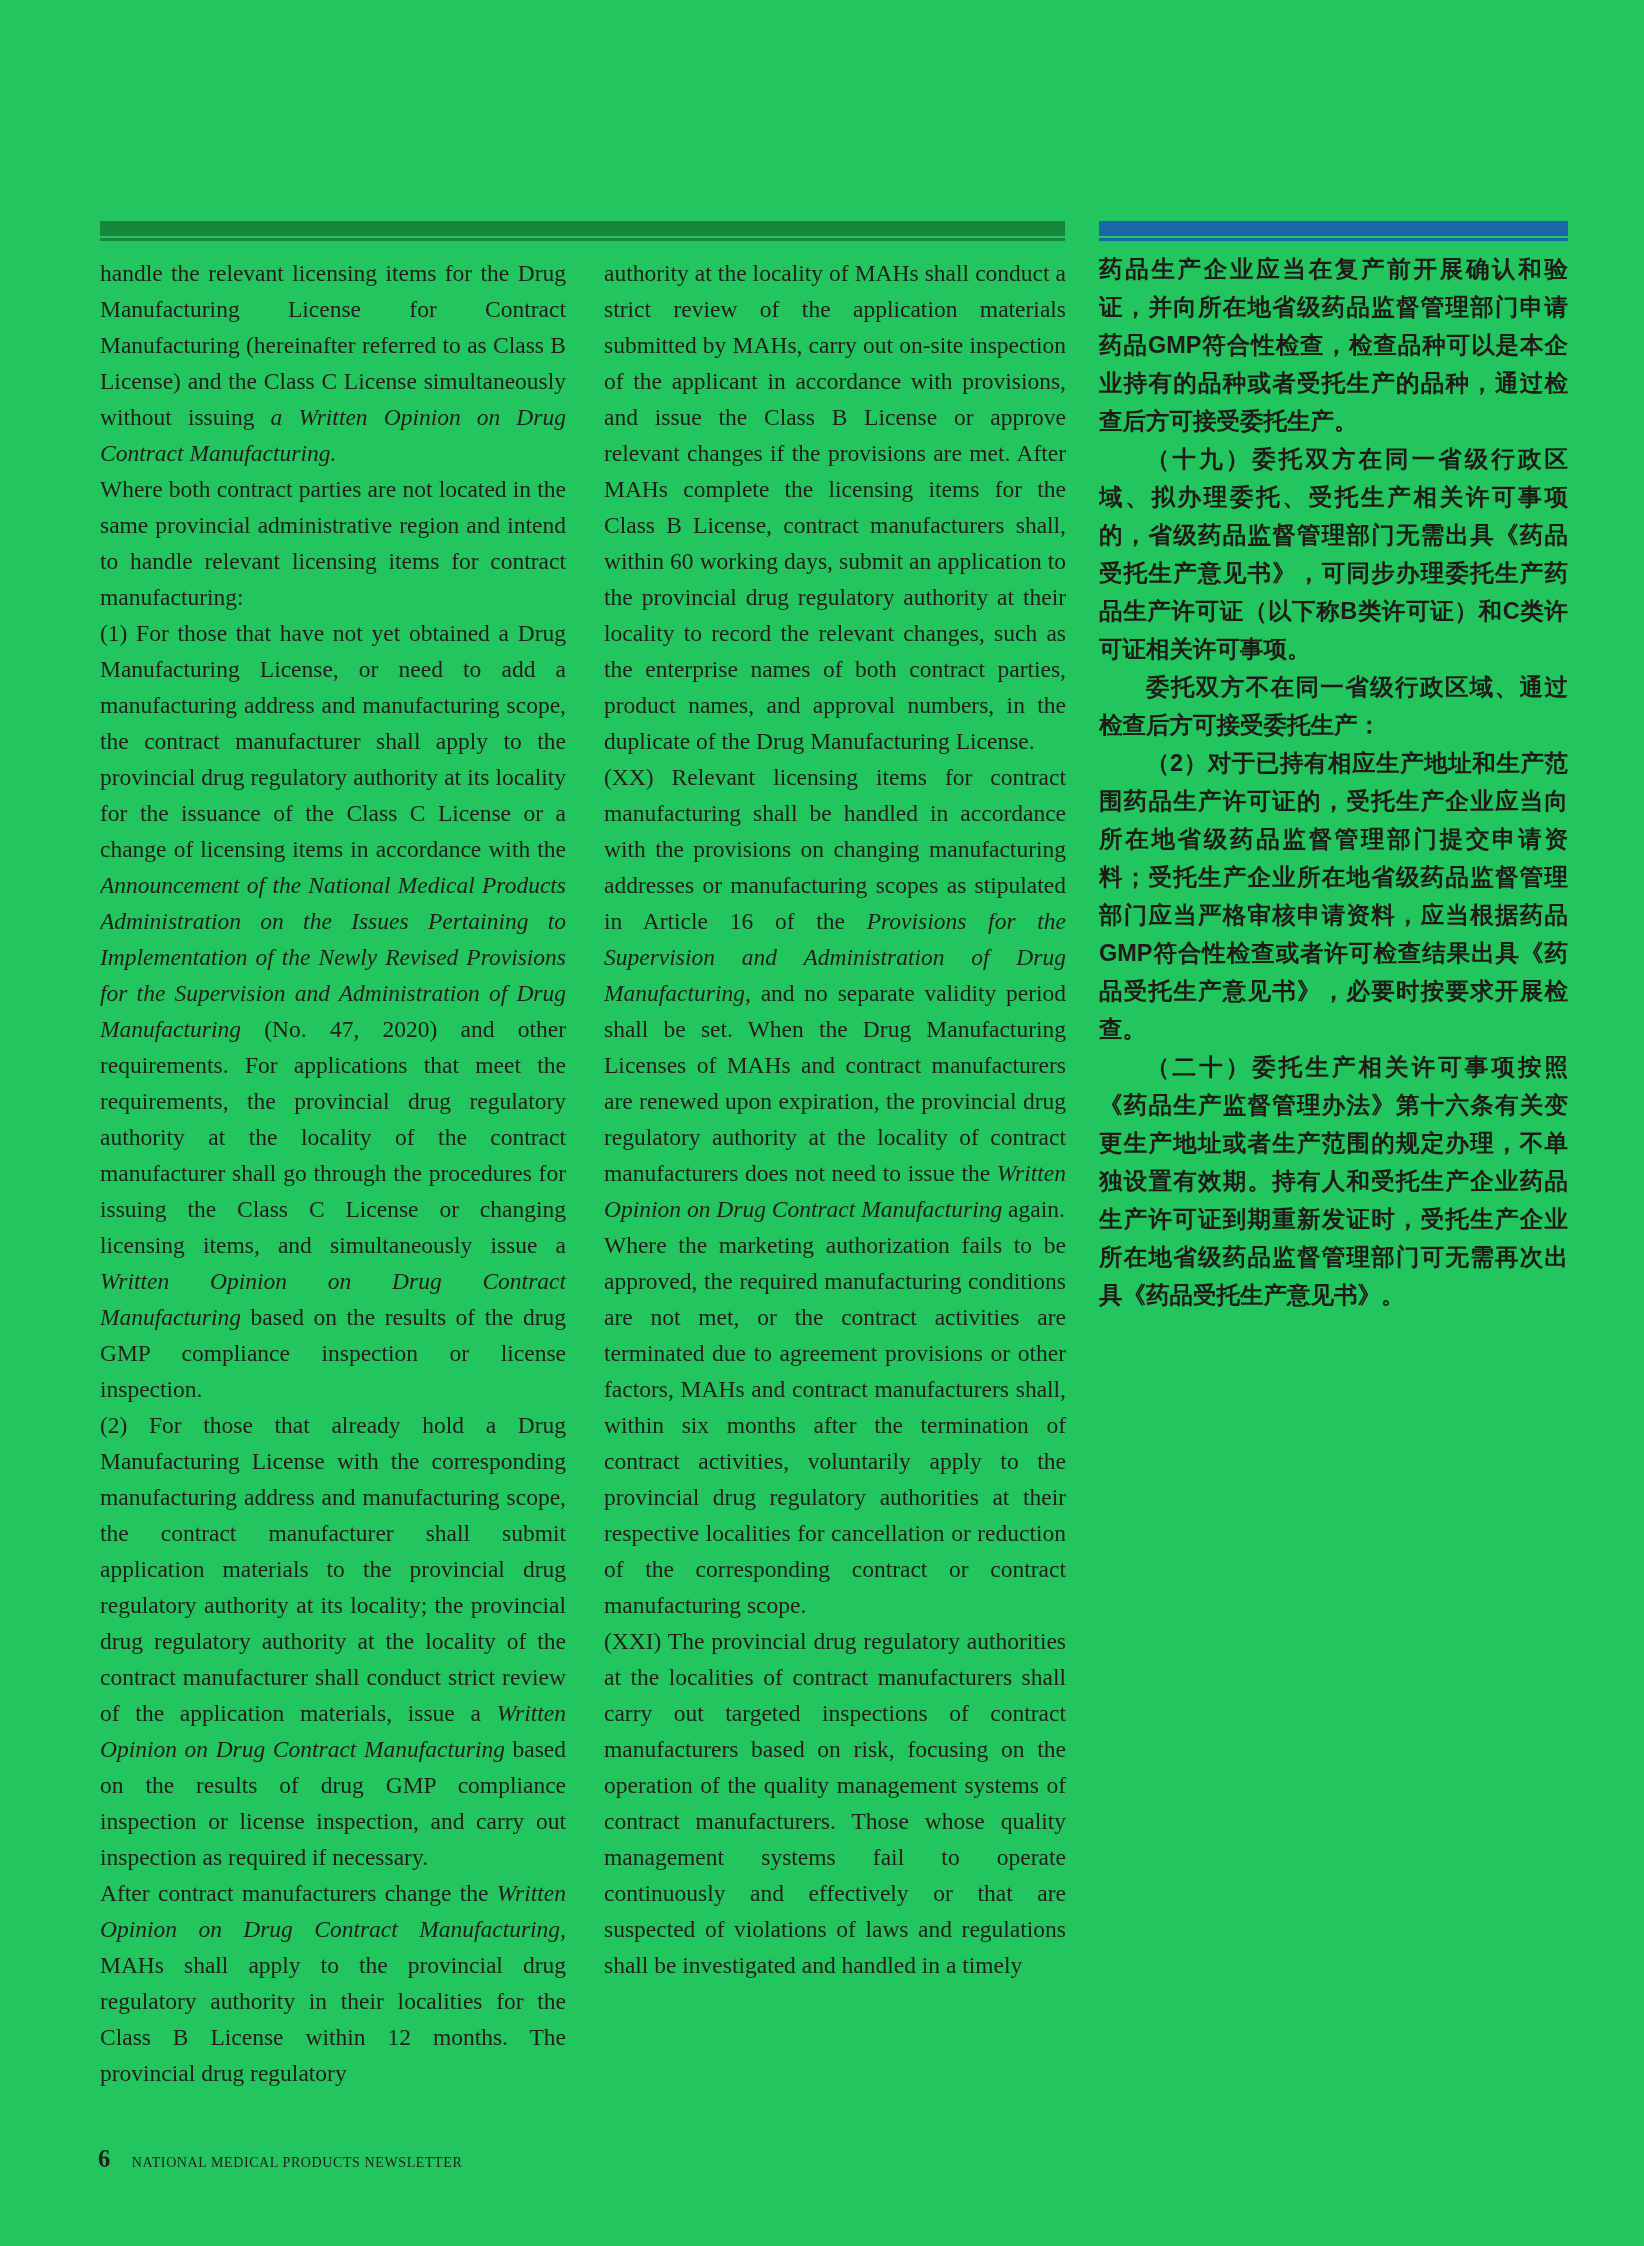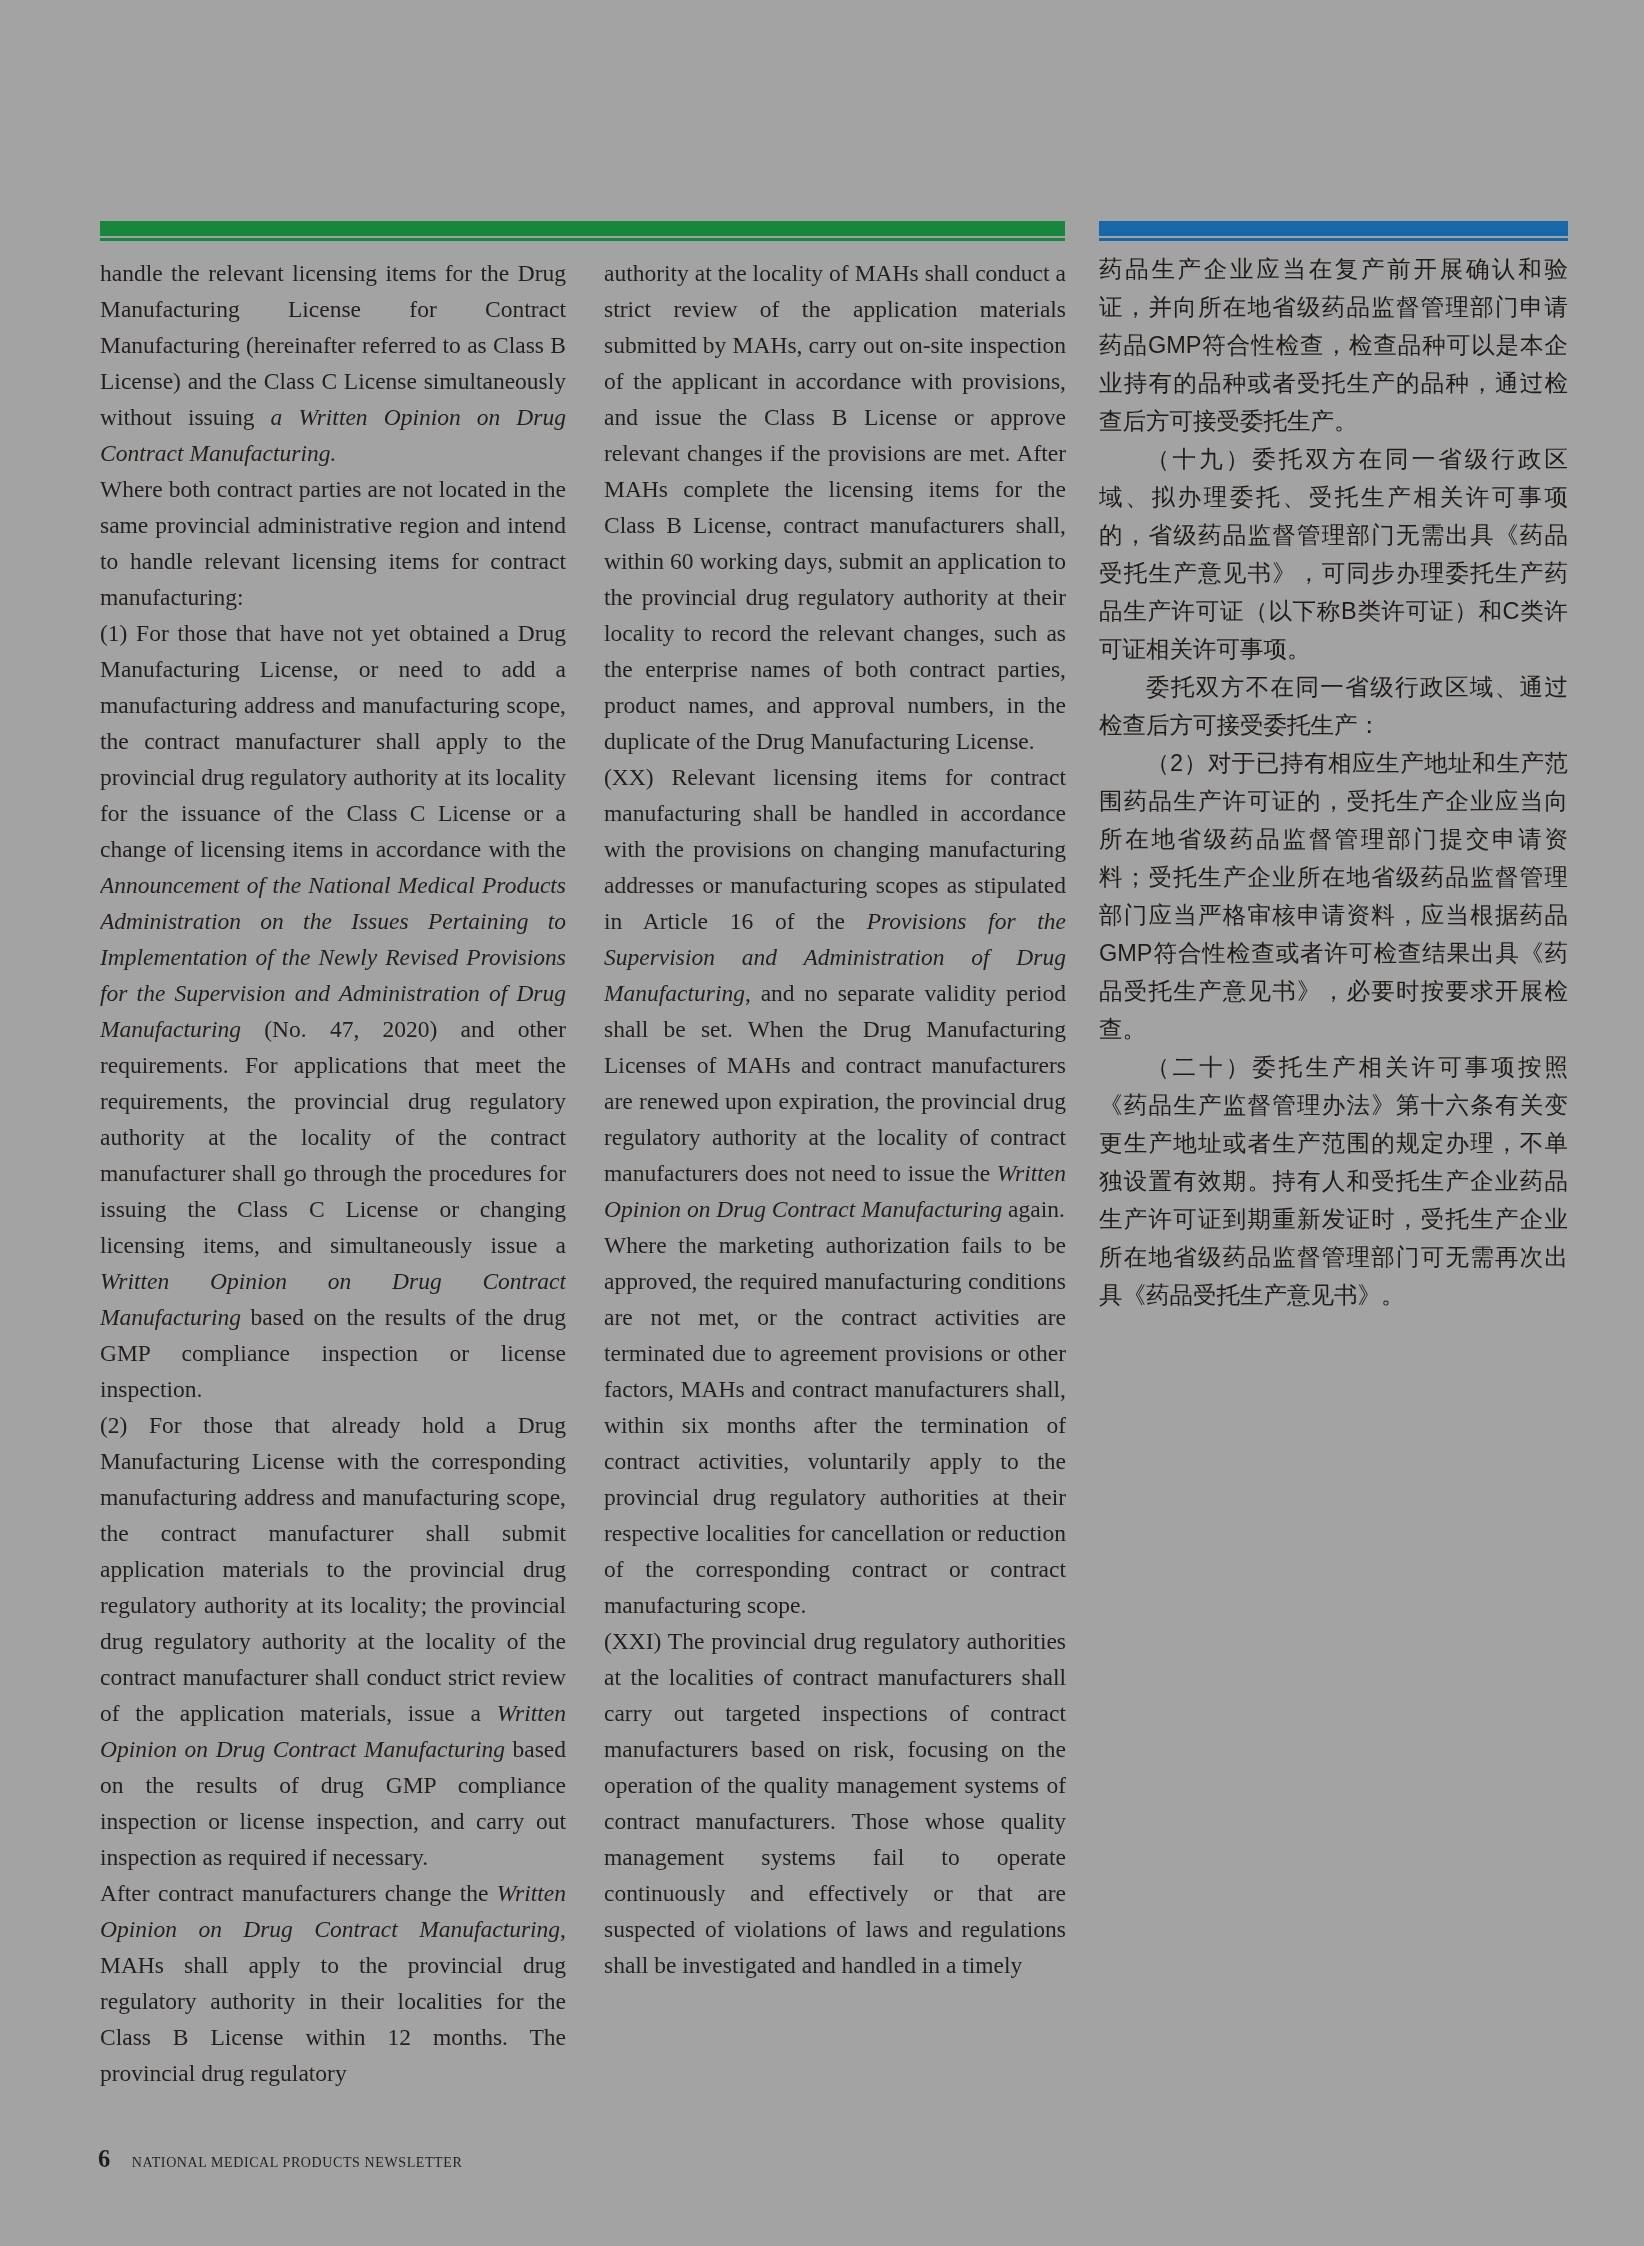--- a/index.html
+++ b/index.html
@@ -8,21 +8,21 @@
     width: 1645px;
     height: 2247px;
     background: #ffffff;
     overflow: hidden;
   }
   .page {
     position: absolute;
     left: 0; top: 0;
     width: 1645px;
     height: 2247px;
-    background: #a3a3a3;
+    background: #22c55e;
   }
   .rule {
     position: absolute;
     top: 221px;
     height: 14.7px;
   }
   .rule-thin {
     position: absolute;
     top: 238px;
     height: 2.9px;
@@ -40,21 +40,21 @@
     font-family: "Liberation Serif", serif;
     font-size: 23.5px;
     line-height: 36px;
     text-align: justify;
   }
   #col-left   { left: 100px;  width: 466px; height: 1886px; }
   #col-middle { left: 604px;  width: 462px; height: 1922px; }
   #col-right  {
     left: 1099px; top: 250px; width: 469px; height: 1892px;
     font-family: "Liberation Sans", "DejaVu Sans", sans-serif;
-    font-weight: 400;
+    font-weight: 700;
     font-size: 23.5px;
     line-height: 38px;
     text-align: justify;
     color: #201b18;
   }
   .para {
     margin: 0;
     padding: 0;
   }
   .para.indent { text-indent: 2em; }

